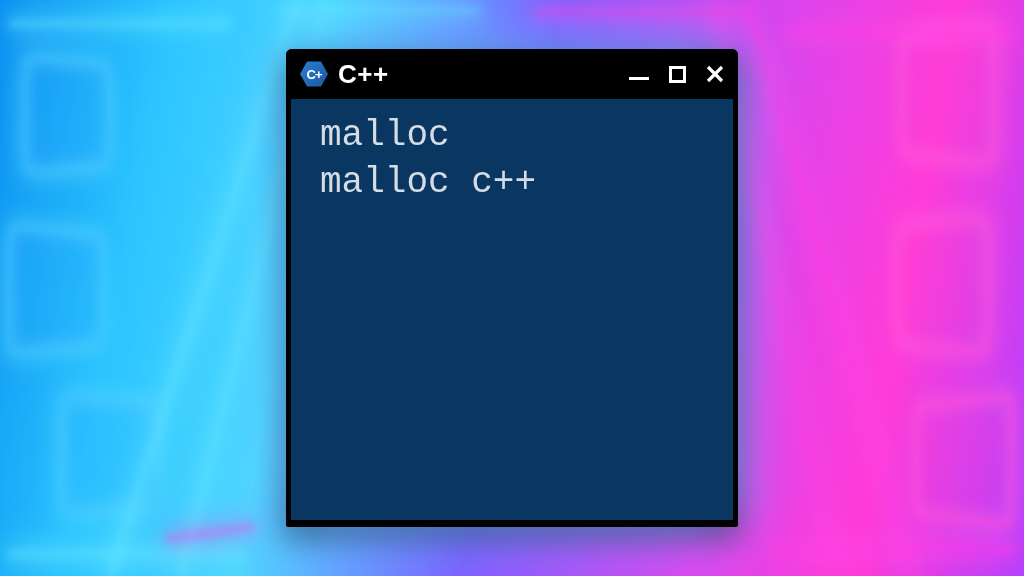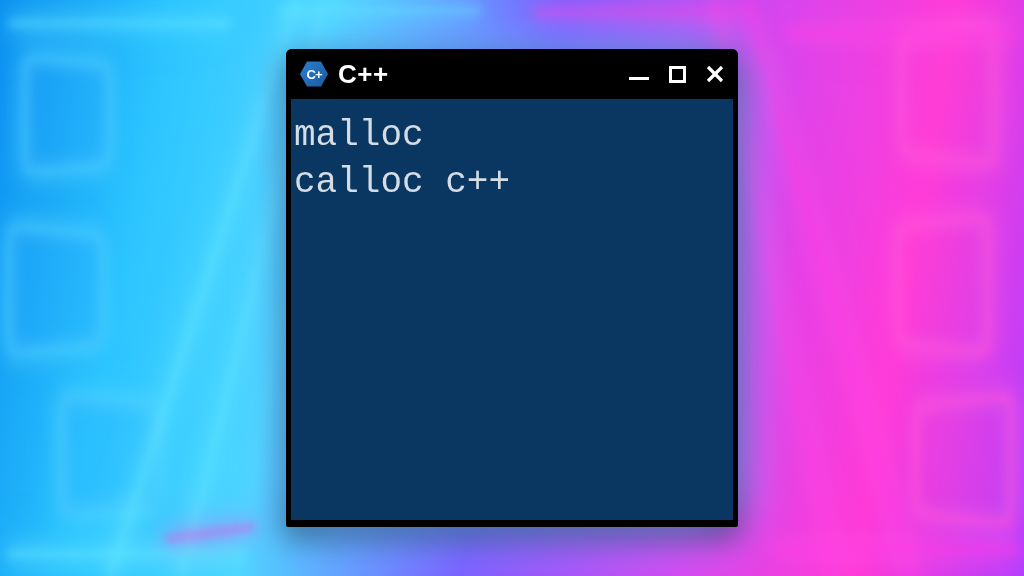--- a/index.html
+++ b/index.html
@@ -154,21 +154,21 @@
       height: 20px;
       stroke: #fff;
       stroke-width: 3.2;
     }
     
     .terminal-body {
       background: #0a3662;
       width: calc(100% - 10px);
       height: calc(100% - 57px);
       margin: 0 5px 5px 5px;
-      padding: 14px 3px;
+      padding: 14px 29px;
       font-family: 'Consolas', 'Courier New', monospace;
       color: #d4dde5;
       font-size: 36px;
       line-height: 1.3;
       font-weight: 400;
     }
     
     .terminal-line {
       white-space: pre;
     }
@@ -219,15 +219,15 @@
       <div class="ctrl ctrl-close" title="close">
         <svg viewBox="0 0 20 20">
           <line x1="3" y1="3" x2="17" y2="17"></line>
           <line x1="17" y1="3" x2="3" y2="17"></line>
         </svg>
       </div>
     </div>
   </div>
   <div class="terminal-body">
     <div class="terminal-line">malloc</div>
-    <div class="terminal-line">calloc c++</div>
+    <div class="terminal-line">malloc c++</div>
   </div>
 </div>
 
 </body></html>

